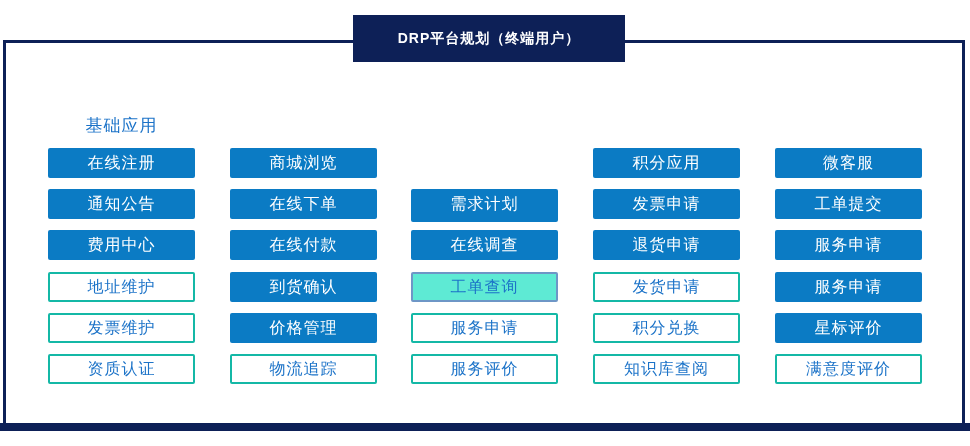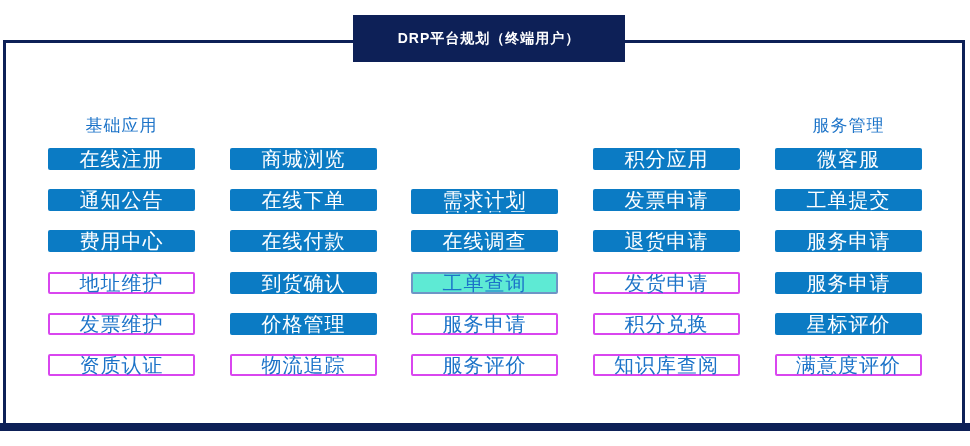--- a/index.html
+++ b/index.html
@@ -51,57 +51,56 @@
     top: 114px;
     width: 147px;
     text-align: center;
     color: #1c73c8;
     font-size: 17px;
     letter-spacing: 1px;
   }
   .btn {
     position: absolute;
     width: 147px;
-    height: 22px;
+    height: 30px;
     display: flex;
     align-items: center;
     justify-content: center;
-    font-size: 20px;
+    font-size: 16px;
     box-sizing: border-box;
     border-radius: 2px;
     letter-spacing: 1px;
   }
   .btn.filled {
     background: #0b7bc4;
     color: #ffffff;
   }
   .btn.outline {
     background: #ffffff;
-    border: 2px solid #d946ef;
+    border: 2px solid #14b8a6;
     color: #1c73c8;
   }
   .btn.outline-muted {
     background: #5eead4;
     border: 2px solid #6e96c6;
     color: #1c73c8;
   }
 </style>
 </head>
 <body>
 
 <div class="stage">
   <div class="frame"></div>
   <div class="bottom-bar"></div>
 
   <div class="title-box">
     <span>DRP平台规划（终端用户）</span>
   </div>
 
   <div class="group-header" style="left:48px">基础应用</div>
-  <div class="group-header" style="left:775px">服务管理</div>
 
   <div id="grid">
       <div class="btn filled" style="left: 48px; top: 148px;">在线注册</div>
       <div class="btn filled" style="left: 48px; top: 189px;">通知公告</div>
       <div class="btn filled" style="left: 48px; top: 230px;">费用中心</div>
       <div class="btn outline" style="left: 48px; top: 272px;">地址维护</div>
       <div class="btn outline" style="left: 48px; top: 313px;">发票维护</div>
       <div class="btn outline" style="left: 48px; top: 354px;">资质认证</div>
       <div class="btn filled" style="left: 230px; top: 148px;">商城浏览</div>
       <div class="btn filled" style="left: 230px; top: 189px;">在线下单</div>

